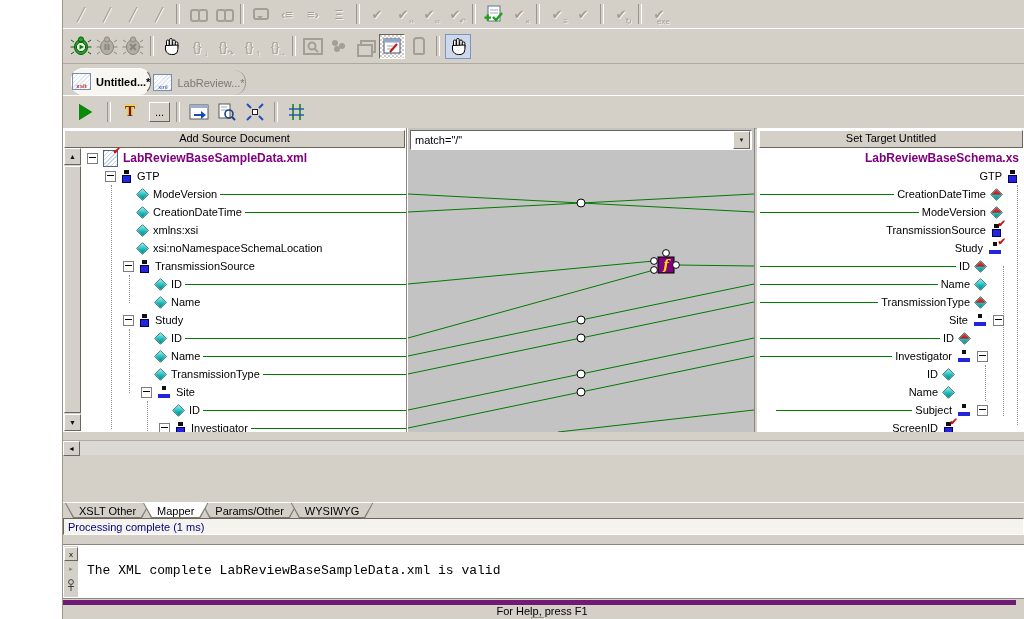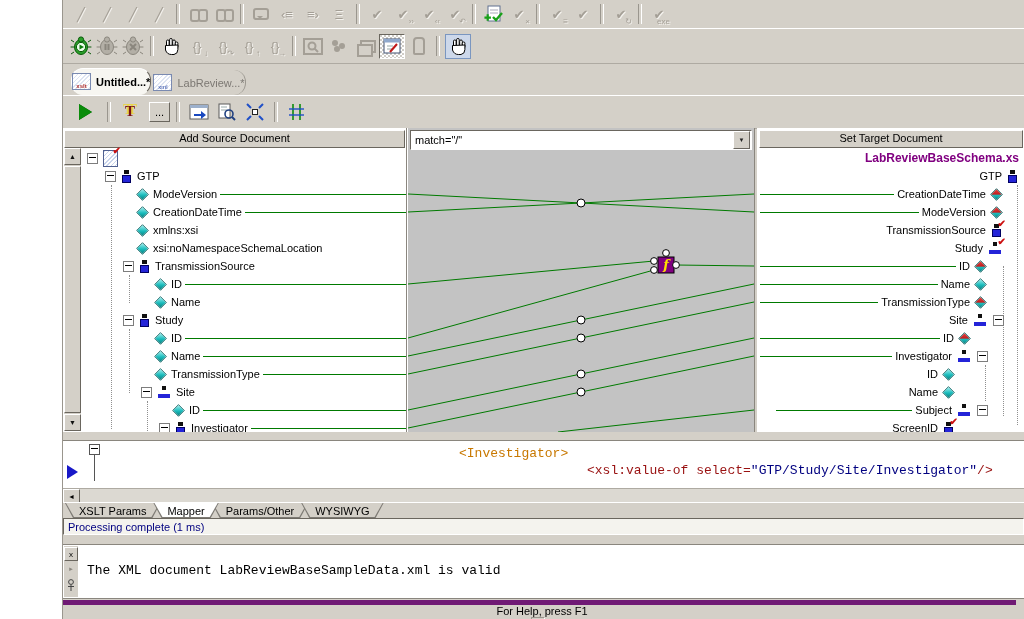--- a/index.html
+++ b/index.html
@@ -369,20 +369,21 @@
         <div class="vdot" style="left:66px;top:147px;height:28px"></div>
         <div class="vdot" style="left:66px;top:201px;height:64px"></div>
         <div class="vdot" style="left:84px;top:273px;height:30px"></div>
         <div id="src-rows">
             <div class="trow root" style="top: 21px; left: 20px; right: 0px;">
               <span class="sp" style="width:4px"></span>
               <span class="exp"></span>
               <span class="ico ico-doc">
                 <i class="chk">✔</i>
               </span>
+              <span class="lbl">LabReviewBaseSampleData.xml</span>
               <span class="fill"></span>
             </div>
             <div class="trow" style="top: 39px; left: 20px; right: 0px;">
               <span class="sp" style="width:22px"></span>
               <span class="exp"></span>
               <span class="ico ico-elem"></span>
               <span class="lbl">GTP</span>
               <span class="fill"></span>
             </div>
             <div class="trow" style="top: 57px; left: 20px; right: 0px;">
@@ -510,21 +511,21 @@
             <rect x="250" y="107" width="16" height="16" fill="#800080" stroke="#000"></rect>
             <text x="258" y="119" text-anchor="middle" fill="#ffe000" font-family="&quot;DejaVu Serif&quot;,serif" font-style="italic" font-weight="bold" font-size="13">f</text>
             <circle cx="246" cy="111" r="3.4" fill="#fff" stroke="#000"></circle>
             <circle cx="246" cy="120" r="3.4" fill="#fff" stroke="#000"></circle>
             <circle cx="258" cy="103" r="3.4" fill="#fff" stroke="#000"></circle>
             <circle cx="268" cy="115" r="3.4" fill="#fff" stroke="#000"></circle>
           </svg>
       </div>
 
       <div id="pane-right">
-        <div class="phead">Set Target Document</div>
+        <div class="phead">Set Target Untitled</div>
         <div class="vdot" style="right:6px;top:57px;height:240px"></div>
         <div class="vdot" style="right:20px;top:138px;height:150px"></div>
         <div class="vdot" style="right:38px;top:237px;height:36px"></div>
         <div id="tgt-rows">
             <div class="trow root" style="top: 21px; left: 2px; right: 0px;">
               <span class="fill"></span>
               <span class="lbl">LabReviewBaseSchema.xs</span>
               <span class="sp" style="width:2px"></span>
             </div>
             <div class="trow" style="top: 39px; left: 2px; right: 0px;">
@@ -625,37 +626,28 @@
                 <i class="chk">✔</i>
               </span>
               <span class="sp" style="width:68px"></span>
             </div>
           </div>
       </div>
     </div>
 
     <div id="code">
       <div class="split"></div>
-      <div class="cwhite">
-        <span class="bluetri"></span>
-        <span class="foldbox"></span>
-        <span class="foldline"></span>
-        <div id="code-lines">
-            <div class="codeline" style="left: 396px; top: 5px;"><span class="c-orange">&lt;Investigator&gt;</span></div>
-            <div class="codeline" style="left: 524px; top: 22px;"><span class="c-maroon">&lt;xsl:value-of select=</span><span class="c-navy">"GTP/Study/Site/Investigator"</span><span class="c-maroon">/&gt;</span></div>
-          </div>
-      </div>
       <div class="hscroll">
         <span class="hbtn">◄</span>
       </div>
     </div>
 
     <div id="btabs">
       <span class="btab">
-          <span class="t">XSLT Params</span>
+          <span class="t">XSLT Other</span>
         </span>
       <span class="btab active">
           <span class="t">Mapper</span>
         </span>
       <span class="btab">
           <span class="t">Params/Other</span>
         </span>
       <span class="btab">
           <span class="t">WYSIWYG</span>
         </span>
@@ -670,21 +662,21 @@
         <span class="xbtn">x</span>
         <span class="arr">▸</span>
         <span style="display:block;text-align:center;margin-top:6px">
           <svg width="10" height="13">
               <circle cx="5" cy="3" r="2.4" fill="none" stroke="#444"></circle>
               <line x1="5" y1="5.5" x2="5" y2="12" stroke="#444"></line>
               <line x1="2" y1="7.5" x2="8" y2="7.5" stroke="#444"></line>
             </svg>
         </span>
       </div>
-      <div class="otext">The XML document LabReviewBaseSampleData.xml is valid</div>
+      <div class="otext">The XML complete LabReviewBaseSampleData.xml is valid</div>
     </div>
 
     <div id="sbar">
       <span class="msg">For Help, press F1</span>
       <span class="sb-cell" style="width:12px"></span>
       <span class="sb-cell" style="width:40px"></span>
       <span class="sb-cell" style="width:26px;margin-right:0">NUM</span>
     </div>
 
   </div>

